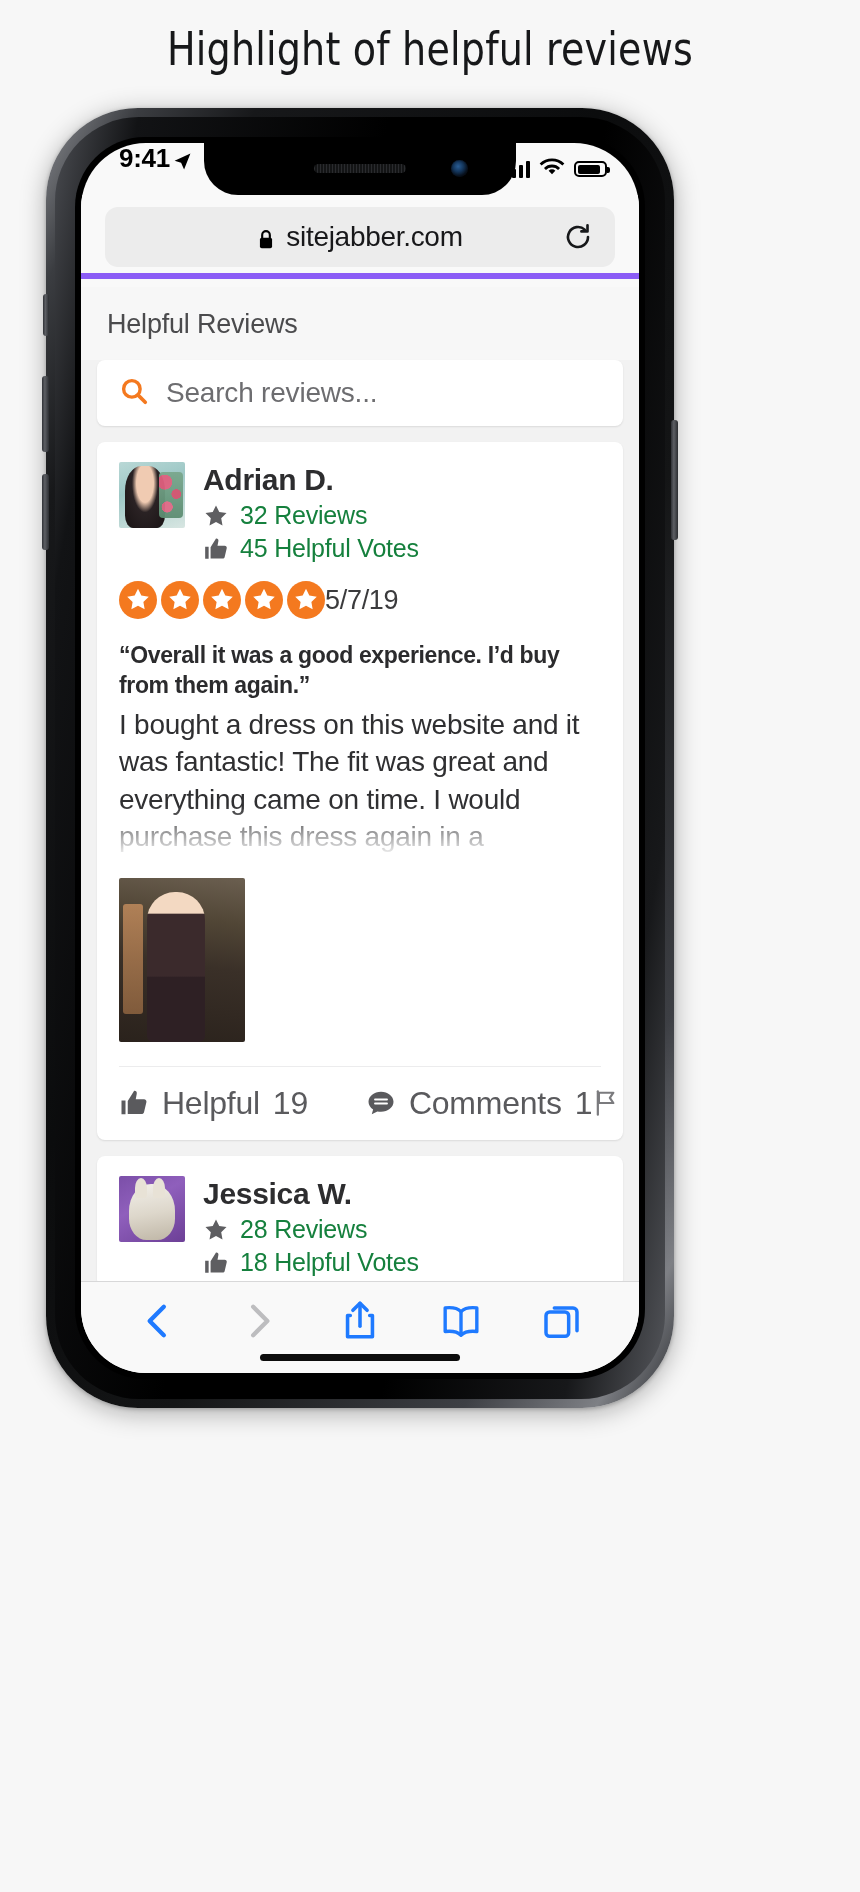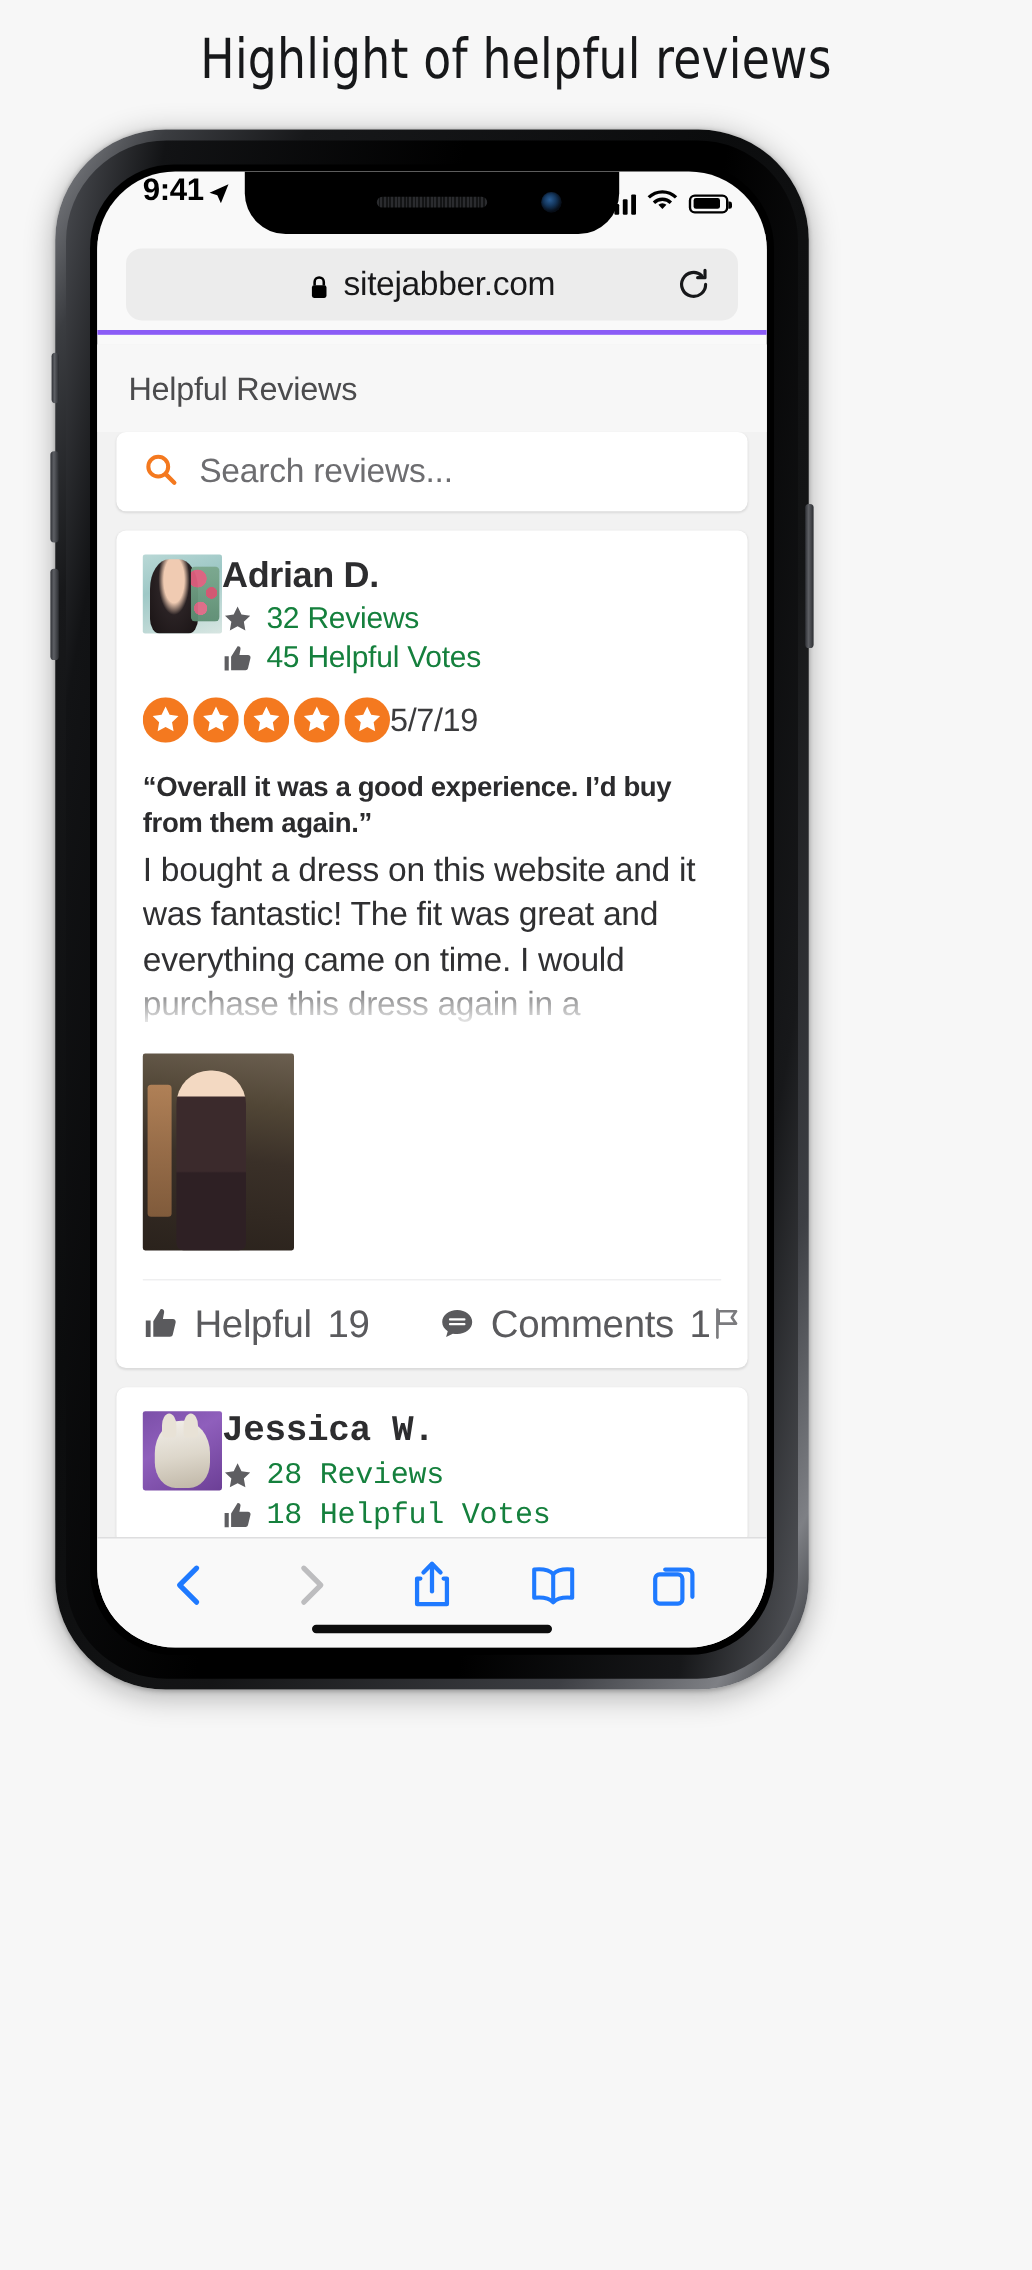--- a/index.html
+++ b/index.html
@@ -98,21 +98,21 @@
   }
   .battery::after {
     content:""; position:absolute; right:-5px; top:4px; width:3px; height:6px;
     background:#000; border-radius:0 2px 2px 0;
   }
   .battery > span { display:block; height:100%; width:88%; background:#000; border-radius:2px; }
 
   
   .urlbar-wrap {
     position: absolute; top: 52px; left: 0; right: 0; height: 84px;
-    background: #f9f9f9; border-bottom: 4px solid #8b5cf6; z-index: 10;
+    background: #f9f9f9; border-bottom: 6px solid #8b5cf6; z-index: 10;
   }
   .urlbar {
     position: absolute; left: 24px; right: 24px; top: 12px; height: 60px;
     background: #ececec; border-radius: 13px;
     display: flex; align-items: center; justify-content: center;
   }
   .url-text {
     display: flex; align-items: center; gap: 11px;
     font-size: 28px; color: #18181a; letter-spacing: -0.3px;
   }
@@ -136,21 +136,21 @@
     margin: 0 16px 16px 16px; height: 66px; background: #fff;
     border-radius: 8px; display: flex; align-items: center; gap: 17px;
     padding: 0 22px; box-shadow: 0 1px 2px rgba(0,0,0,.10);
   }
   .search-placeholder { font-size: 28px; color: #6d6d70; letter-spacing: -0.2px; }
 
   .card {
     margin: 0 16px 16px 16px; background: #fff; border-radius: 8px;
     box-shadow: 0 1px 2px rgba(0,0,0,.10); padding: 20px 22px 0 22px;
   }
-  .rv-head { display: flex; }
+  .rv-head { display: flex; gap: 18px; }
   .avatar {
     width: 66px; height: 66px; flex: none; border-radius: 2px; overflow: hidden;
     position: relative;
   }
   .av1 { background: linear-gradient(160deg,#b9d8d6 0%,#9ec8c6 38%,#d8e6e2 100%); }
   .av1::before {
     content:""; position:absolute; left:6px; top:4px; width:40px; height:62px;
     background: radial-gradient(ellipse at 50% 28%, #f0cbb2 0 30%, #2a2224 46%, #191314 100%);
     border-radius: 40% 40% 20% 20%;
   }
@@ -215,21 +215,21 @@
   }
   .rv-actions {
     display: flex; align-items: center; margin-top: 24px;
     border-top: 1px solid #ececed; padding: 18px 0 18px 0;
   }
   .act { display: flex; align-items: center; gap: 13px; font-size: 32px; color: #5a5a5d; letter-spacing: -0.25px; }
   .act.gap { margin-left: 58px; }
   .act-flag { margin-left: auto; }
 
   
-  .card-cut { padding-bottom: 10px; font-family: Liberation Mono, monospace; }
+  .card-cut { padding-bottom: 10px; }
 
   
   .toolbar {
     position: absolute; bottom: 0; left: 0; right: 0; height: 92px;
     background: #f9f9f9; border-top: 1px solid #d8d8d9;
     display: flex; align-items: center; justify-content: space-around;
     padding: 0 26px 14px 26px; z-index: 15;
   }
   .tb-btn { width: 46px; height: 46px; display: flex; align-items: center; justify-content: center; }
   .home-ind {

